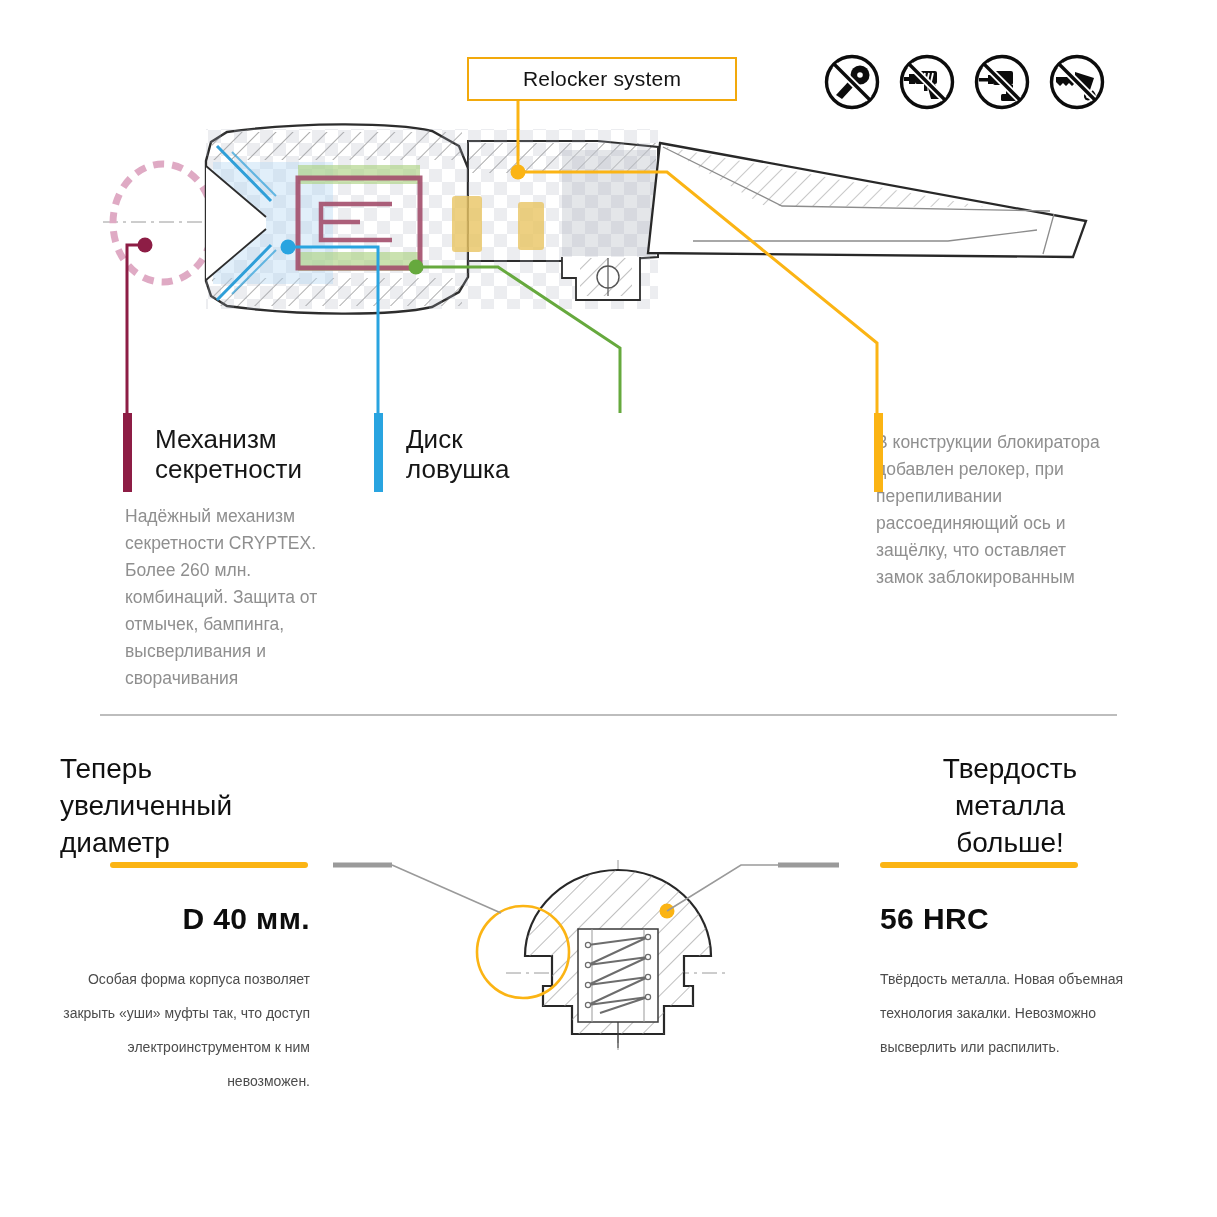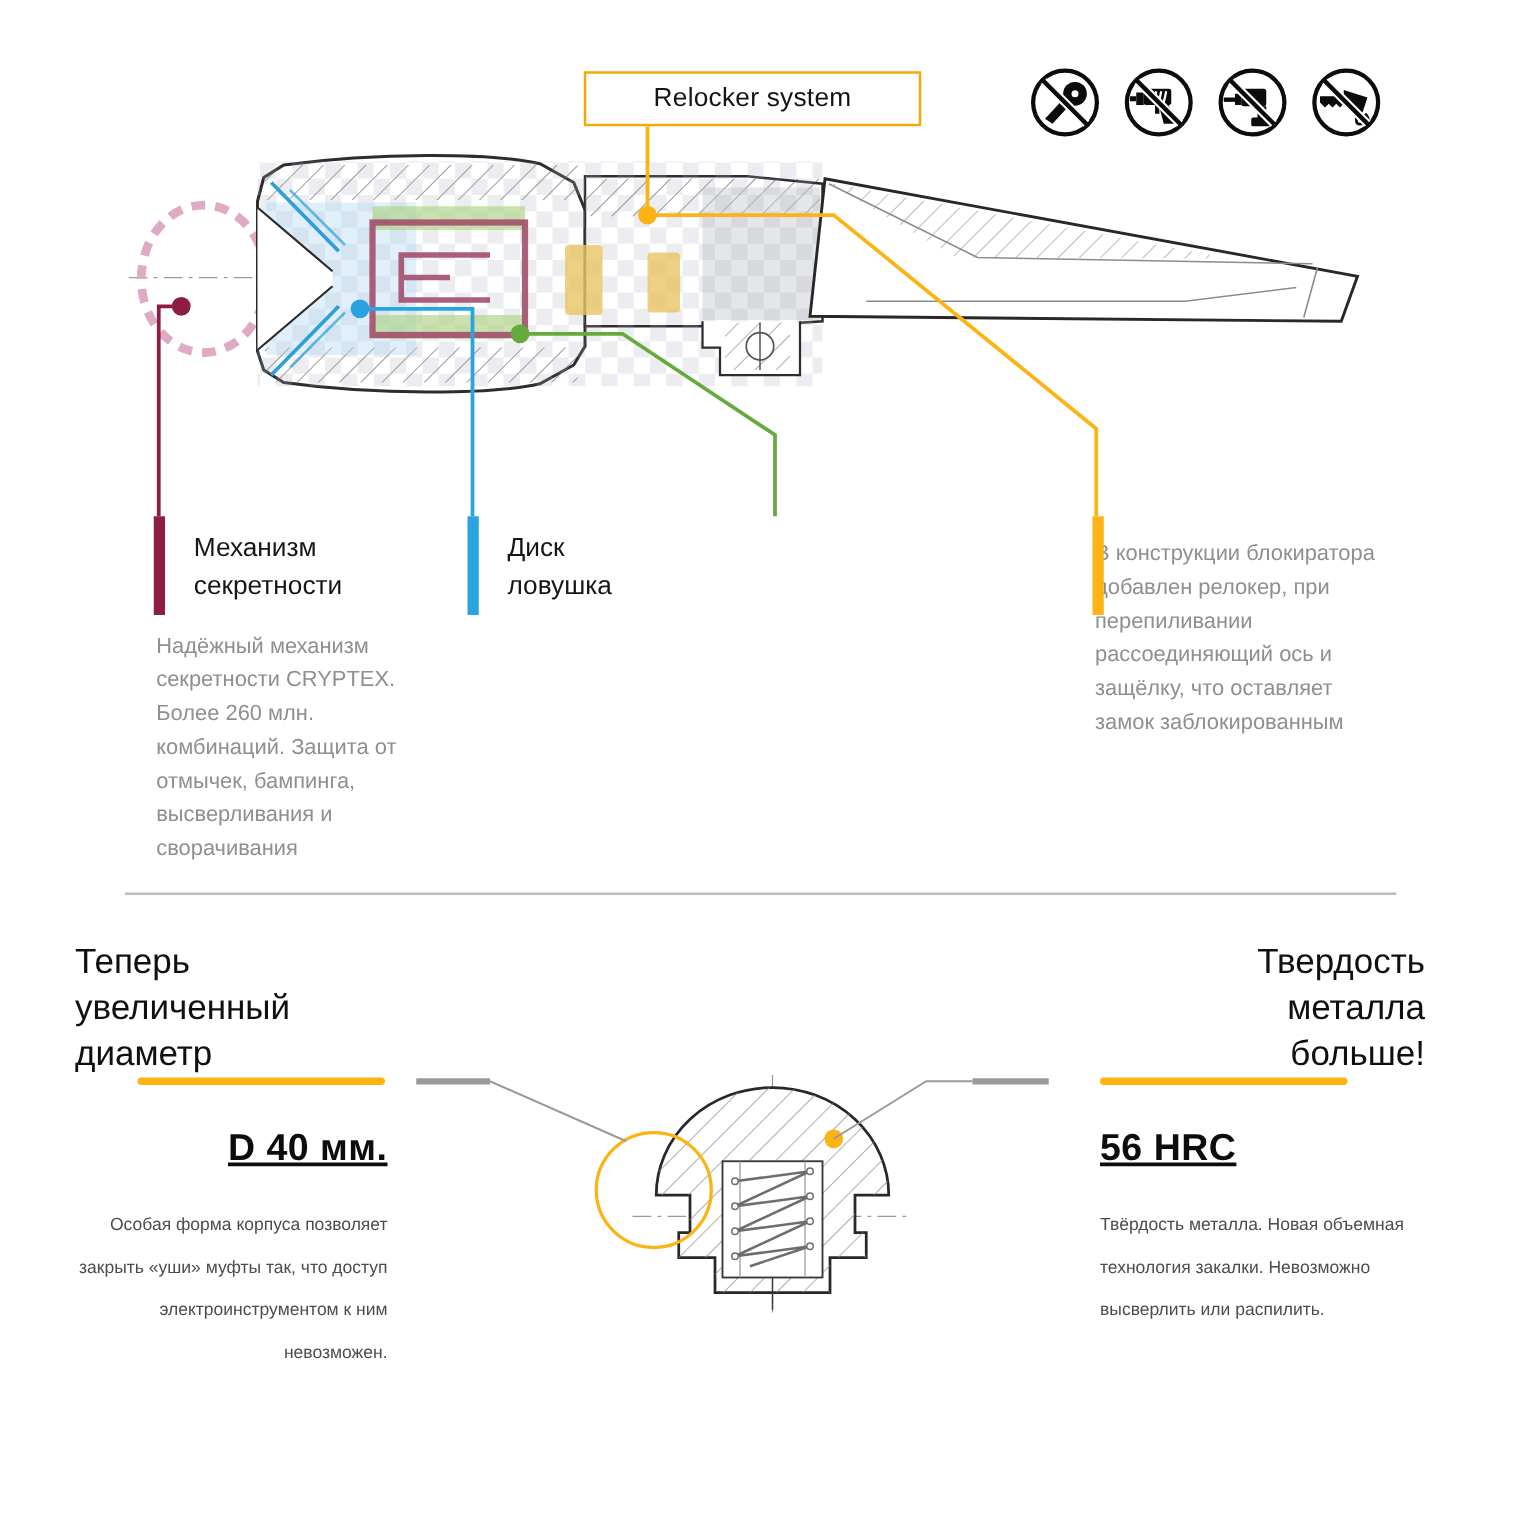--- a/index.html
+++ b/index.html
@@ -15,42 +15,42 @@
     border:2.5px solid #f2a90c;background:#fff;display:flex;align-items:center;justify-content:center;
     font-size:21px;color:#141414;letter-spacing:.2px;
   }
 
   .icons-row{position:absolute;left:823px;top:53px;display:flex;gap:17px;}
   .icons-row svg{display:block;}
 
   .feature{position:absolute;top:410px;width:232px;}
   .feature .bar{position:absolute;left:0;top:3px;width:9px;height:79px;}
   .feature h3{
-    margin:0 0 0 32px;padding-top:14px;font-size:21px;line-height:30px;font-weight:400;
+    margin:0 0 0 32px;padding-top:14px;font-size:26px;line-height:30px;font-weight:400;
     color:#161616;white-space:pre-line;
   }
   .feature p{
     margin:19px 0 0 2px;font-size:17.5px;line-height:27px;color:#8f8f8f;font-weight:400;
   }
   .accent-maroon{background:#8d1d45;}
   .accent-blue{background:#29a4e0;}
   .accent-green{background:#66a93d;}
   .accent-yellow{background:#fbb414;}
 
   .block-title{
     position:absolute;top:750px;margin:0;font-size:28px;line-height:37px;font-weight:400;
     color:#101010;white-space:pre-line;
   }
   .block-title.left{left:60px;width:250px;text-align:left;}
-  .block-title.right{left:880px;width:260px;text-align:right;}
+  .block-title.right{left:880px;width:260px;text-align:center;}
   .underline{position:absolute;top:862px;height:6px;border-radius:3px;background:#fbb414;}
   .underline.left{left:110px;width:198px;}
   .underline.right{left:880px;width:198px;}
   .block-value{
-    position:absolute;top:902px;margin:0;font-size:30px;font-weight:700;letter-spacing:.4px;color:#0d0d0d;text-decoration:underline;
+    position:absolute;top:902px;margin:0;font-size:30px;font-weight:700;letter-spacing:.4px;color:#0d0d0d;
   }
   .block-value.left{left:60px;width:250px;text-align:right;}
   .block-value.right{left:880px;width:260px;text-align:left;}
   .block-body{
     position:absolute;top:962px;margin:0;font-size:14px;line-height:34px;color:#4c4c4c;
   }
   .block-body.left{left:62px;width:248px;text-align:right;}
   .block-body.right{left:880px;width:248px;text-align:left;}
 </style>
 </head>

